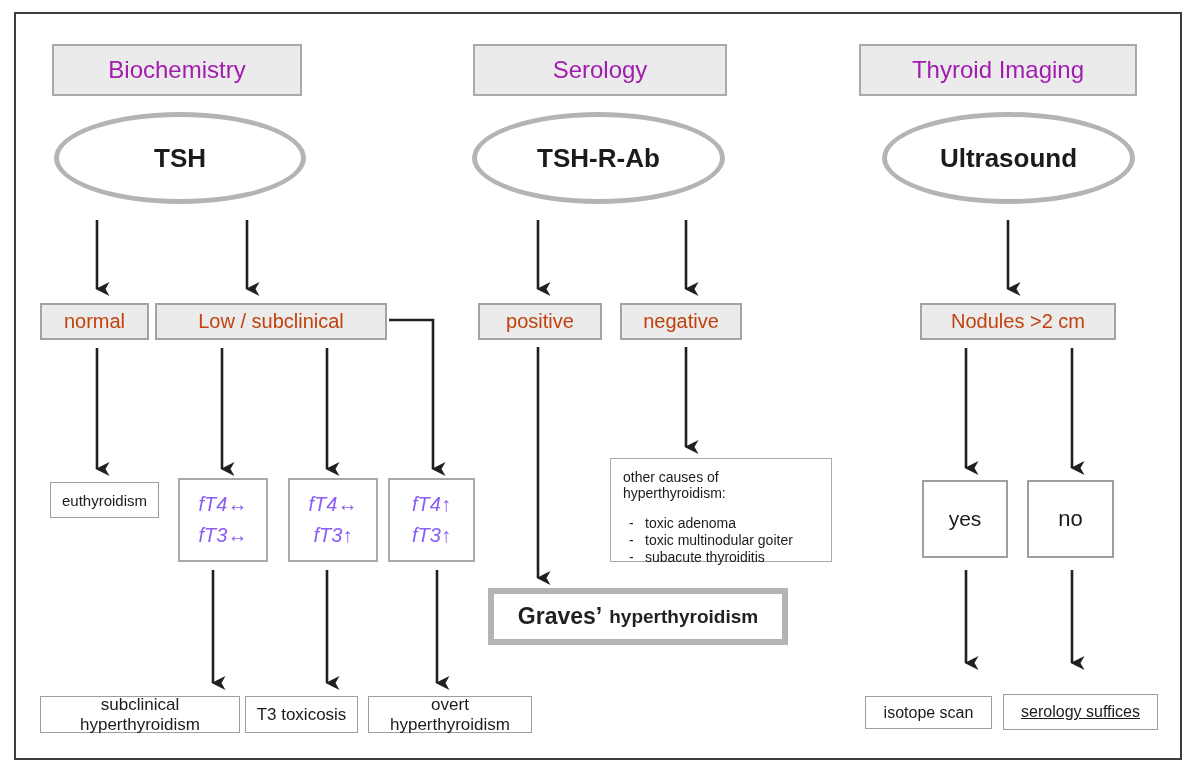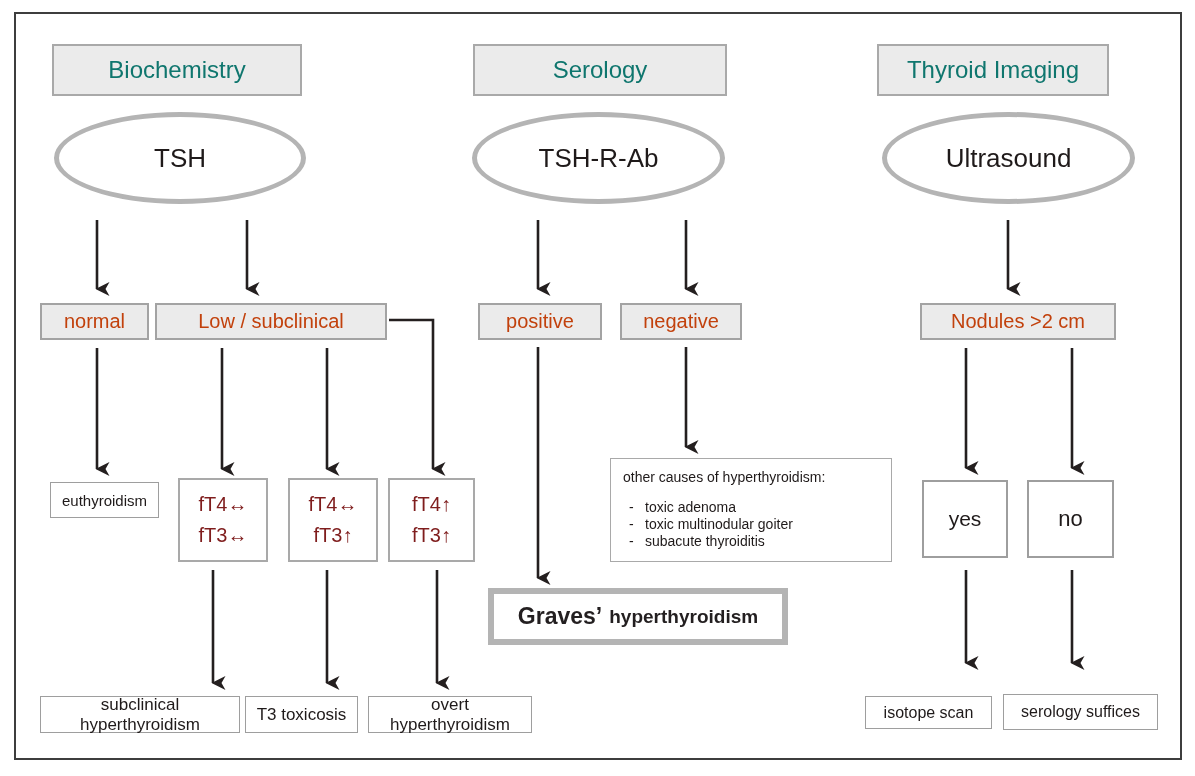--- a/index.html
+++ b/index.html
@@ -20,48 +20,49 @@
     left: 14px; top: 12px;
     width: 1168px; height: 748px;
     border: 2px solid #3d3d3d;
     background: #ffffff;
   }
   .abs { position: absolute; display: flex; align-items: center; justify-content: center; text-align: center; }
   .hdr {
     background: #ebebeb;
     border: 2px solid #a9a9a9;
     font-size: 24px;
-    color: #0f766e;
+    color: #a21caf;
   }
   .ellipse {
     background: #ffffff;
     border: 5px solid #b4b4b4;
     border-radius: 50%;
     font-size: 26px;
-    font-weight: normal;
+    font-weight: bold;
     color: #1f1a1a;
   }
   .gbox {
     background: #ebebeb;
     border: 2px solid #a3a3a3;
     font-size: 20px;
     color: #c2410c;
   }
   .wbox {
     background: #ffffff;
     border: 1.5px solid #9e9e9e;
     color: #1f1a1a;
   }
   .ftbox {
     background: #ffffff;
     border: 2px solid #a9a9a9;
     font-size: 20px;
     line-height: 1.55;
     flex-direction: column;
-    color: #7f1d1d;
+    color: #8b5cf6;
+    font-style: italic;
   }
   .graves {
     background: #ffffff;
     border: 6px solid #b4b4b4;
     font-weight: bold;
     white-space: nowrap;
   }
   .graves .big { font-size: 23px; }
   .graves .small { font-size: 19px; margin-left: 7px; }
   .causes {
@@ -150,21 +151,21 @@
   <div class="abs wbox" style="left:368px; top:696px; width:164px; height:37px; font-size:17px;">overt hyperthyroidism</div>
 
   <div class="abs hdr" style="left:473px; top:44px; width:254px; height:52px;">Serology</div>
 
   <div class="abs ellipse" style="left:472px; top:112px; width:253px; height:92px;">TSH-R-Ab</div>
 
   <div class="abs gbox" style="left:478px; top:303px; width:124px; height:37px;">positive</div>
 
   <div class="abs gbox" style="left:620px; top:303px; width:122px; height:37px;">negative</div>
 
-  <div class="causes abs" style="left:610px; top:458px; width:282px; height:104px;">
+  <div class="causes abs" style="left:610px; top:458px; width:222px; height:104px;">
     <span class="title">other causes of hyperthyroidism:</span>
     <ul>
       <li>
         <span class="dash">-</span>
         <span>toxic adenoma</span>
       </li>
       <li>
         <span class="dash">-</span>
         <span>toxic multinodular goiter</span>
       </li>
@@ -173,26 +174,26 @@
         <span>subacute thyroiditis</span>
       </li>
     </ul>
   </div>
 
   <div class="abs graves" style="left:488px; top:588px; width:300px; height:57px;text-align:right;">
     <span class="big">Graves’</span>
     <span class="small">hyperthyroidism</span>
   </div>
 
-  <div class="abs hdr" style="left:877px; top:44px; width:232px; height:52px;text-align:center;">Thyroid Imaging</div>
+  <div class="abs hdr" style="left:859px; top:44px; width:278px; height:52px;text-align:center;">Thyroid Imaging</div>
 
   <div class="abs ellipse" style="left:882px; top:112px; width:253px; height:92px;">Ultrasound</div>
 
   <div class="abs gbox" style="left:920px; top:303px; width:196px; height:37px;">Nodules &gt;2 cm</div>
 
   <div class="abs wbox" style="left:922px; top:480px; width:86px; height:78px; font-size:21px; border-width:2px;">yes</div>
 
   <div class="abs wbox" style="left:1027px; top:480px; width:87px; height:78px; font-size:22px; border-width:2px;">no</div>
 
   <div class="abs wbox" style="left:865px; top:696px; width:127px; height:33px; font-size:16px;">isotope scan</div>
 
-  <div class="abs wbox" style="left:1003px; top:694px; width:155px; height:36px; font-size:16px;">serology suffices</div>
+  <div class="abs wbox" style="left:1003px; top:694px; width:155px; height:36px; font-size:16px;text-decoration:underline;">serology suffices</div>
 </div>
 
 </body></html>

